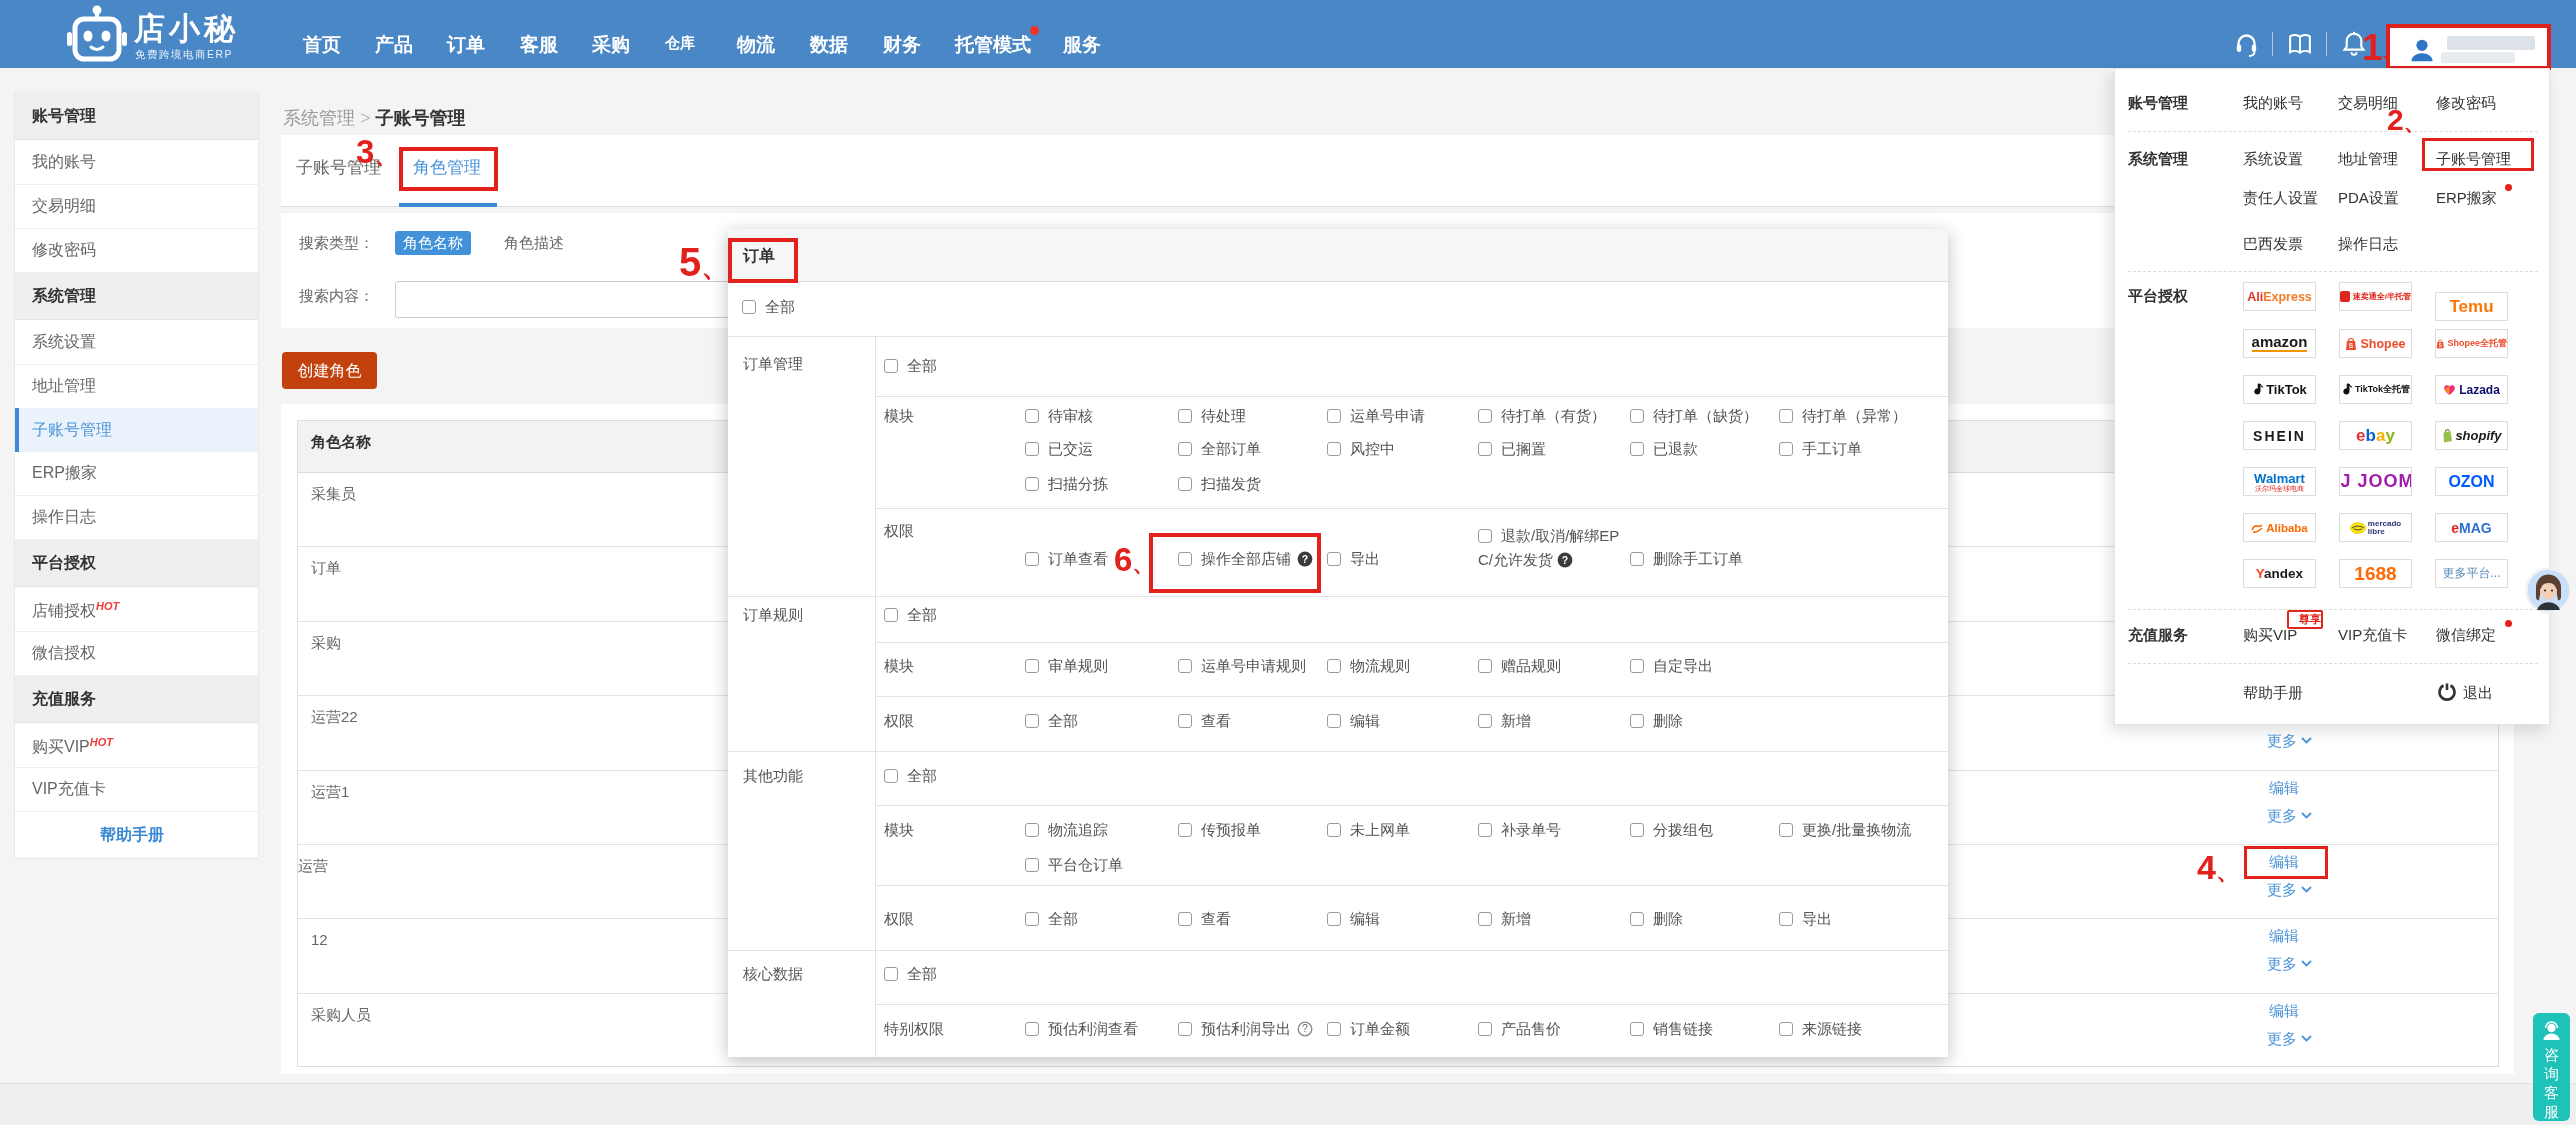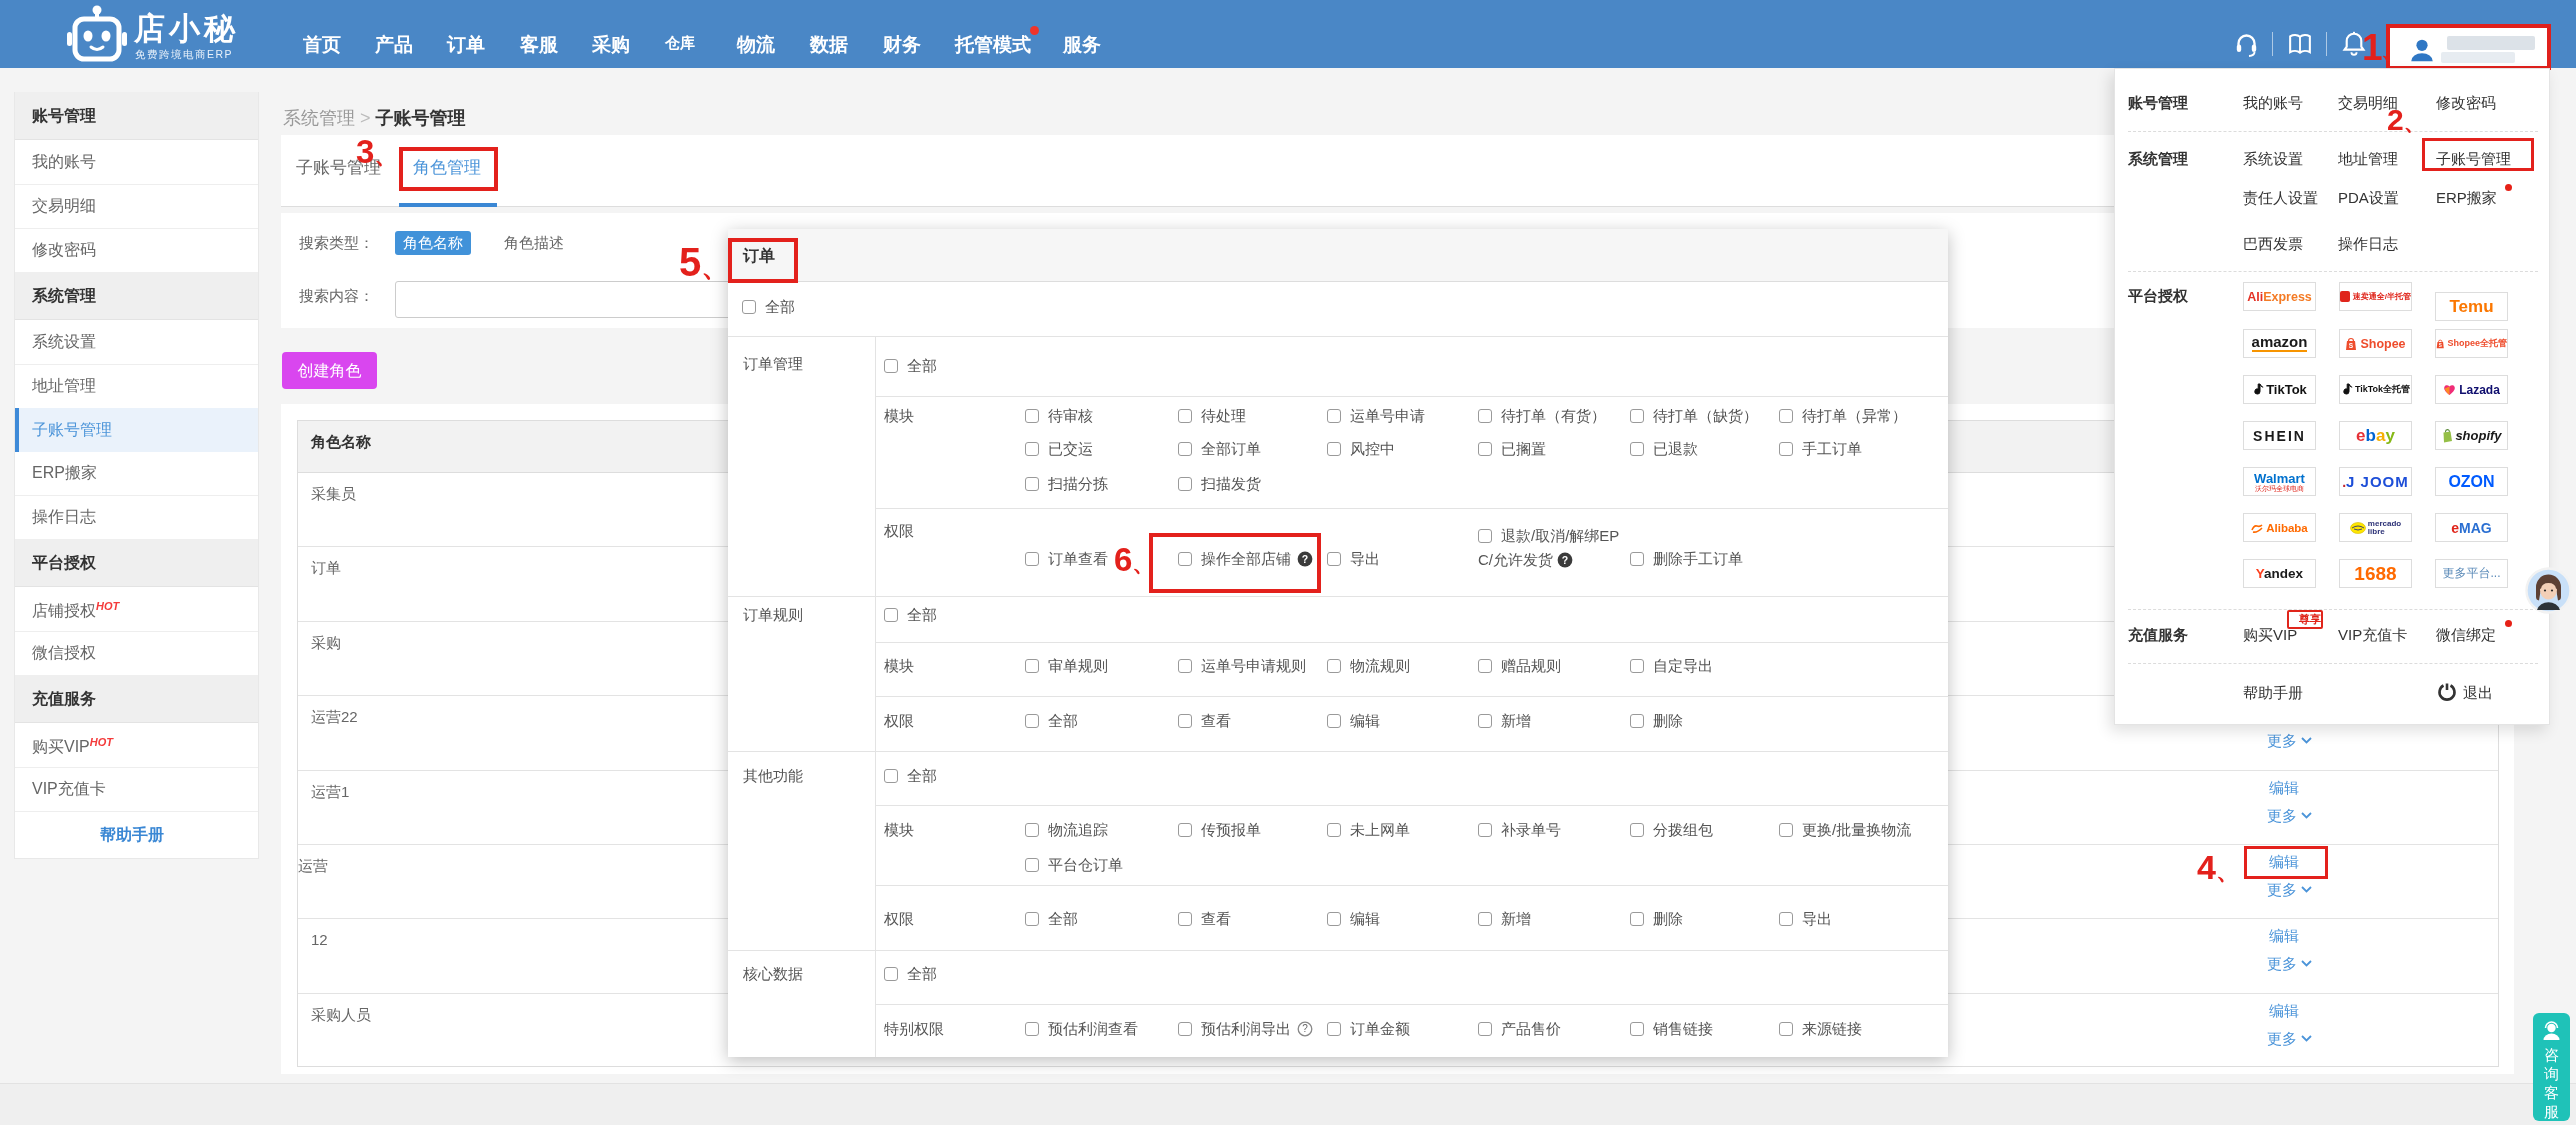--- a/index.html
+++ b/index.html
@@ -76,21 +76,21 @@
 <div class="txt" style="left:413px;top:159px;font-size:17px;color:#4b94d9">角色管理</div>
 <div class="abs" style="left:399px;top:203px;width:98px;height:4px;background:#3a87d4"></div>
 <div class="rbox" style="left:399px;top:147px;width:99px;height:44px;border-width:4px"></div>
 <div class="rnum" style="left:356px;top:133px;font-size:33px">3<span style="font-size:24px">、</span></div>
 <div class="abs" style="left:281px;top:213px;width:2233px;height:115px;background:#fff"></div>
 <div class="txt" style="left:299px;top:235px;font-size:15px;color:#666">搜索类型：</div>
 <div class="abs" style="left:395px;top:231px;width:76px;height:24px;background:#4192d9;border-radius:3px;color:#fff;font-size:15px;text-align:center;line-height:24px">角色名称</div>
 <div class="txt" style="left:504px;top:235px;font-size:15px;color:#666">角色描述</div>
 <div class="txt" style="left:299px;top:288px;font-size:15px;color:#666">搜索内容：</div>
 <div class="abs" style="left:395px;top:281px;width:514px;height:37px;background:#fff;border:1px solid #ccc;border-radius:3px"></div>
-<div class="abs" style="left:282px;top:352px;width:95px;height:37px;background:#d946ef;border-radius:4px;color:#fff;font-size:16px;text-align:center;line-height:37px">创建角色</div>
+<div class="abs" style="left:282px;top:352px;width:95px;height:37px;background:#c2410c;border-radius:4px;color:#fff;font-size:16px;text-align:center;line-height:37px">创建角色</div>
 <div class="abs" style="left:281px;top:404px;width:2233px;height:670px;background:#fff"></div>
 <div class="abs" style="left:297px;top:420px;width:2202px;height:647px;border:1px solid #ddd;background:#fff"></div>
 <div class="abs" style="left:298px;top:421px;width:2200px;height:52px;background:#f2f2f2;border-bottom:1px solid #ddd"></div>
 <div class="txt" style="left:311px;top:434px;font-size:15px;color:#333;font-weight:bold">角色名称</div>
 <div class="txt" style="left:311px;top:486px;font-size:15px;color:#666">采集员</div>
 <div class="txt" style="left:2269px;top:482px;font-size:15px;color:#4b94d9">编辑</div>
 <div class="txt" style="left:2267px;top:510px;font-size:15px;color:#4b94d9;display:flex;align-items:center">更多<svg style="margin-left:4px" width="11" height="7" viewBox="0 0 11 7" fill="none" stroke="#4b94d9" stroke-width="1.8">
       <polyline points="1,1 5.5,5.5 10,1"></polyline>
     </svg></div>
 <div class="txt" style="left:311px;top:560px;font-size:15px;color:#666">订单</div>
@@ -346,21 +346,21 @@
     <span style="font-size:13px;font-weight:bold;font-style:italic;color:#1a1a1a">shopify</span>
   </div>
 <div class="lg" style="left:2243px;top:467px">
     <span style="text-align:center;line-height:1">
       <span style="font-size:13px;font-weight:bold;color:#0071ce;display:block">Walmart</span>
       <span style="font-size:7px;color:#e0251b;display:block">沃尔玛全球电商</span>
     </span>
   </div>
 <div class="lg" style="left:2339px;top:467px">
     <span style="font-size:14px;font-weight:bold;color:#c5252d">.</span>
-    <span style="font-size:15px;font-weight:bold;color:#1d4ed8;letter-spacing:1px">J&nbsp;JOOM</span>
+    <span style="font-size:18px;font-weight:bold;color:#a21caf;letter-spacing:1px">J&nbsp;JOOM</span>
   </div>
 <div class="lg" style="left:2435px;top:467px">
     <span style="font-size:16px;font-weight:bold;color:#005bff">OZON</span>
   </div>
 <div class="lg" style="left:2243px;top:513px">
     <svg width="13" height="10" viewBox="0 0 13 10" style="margin-right:2px">
       <path d="M1 7 q2 -5 5 -4 q3 1 5 -1 M2 9 q4 1 9 -4" fill="none" stroke="#ff6a00" stroke-width="1.6"></path>
     </svg>
     <span style="font-size:11.5px;font-weight:bold;color:#ff6a00">Alibaba</span>
   </div>

